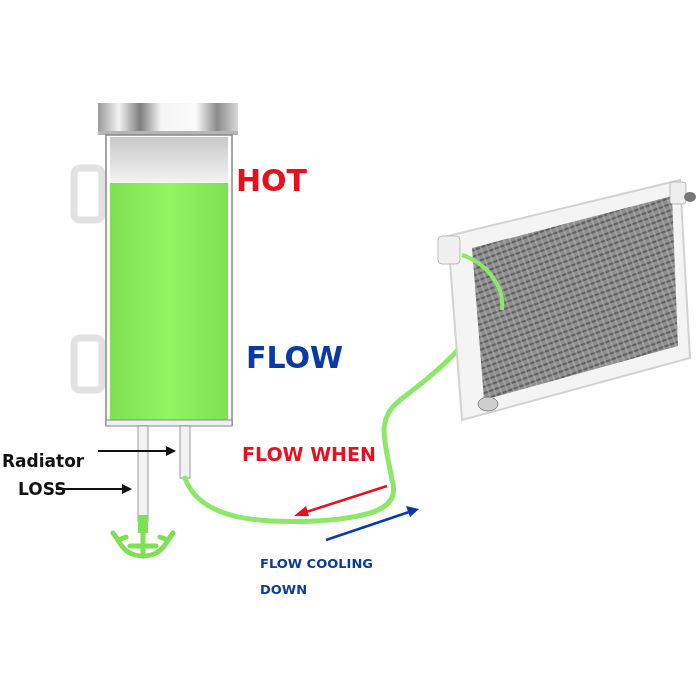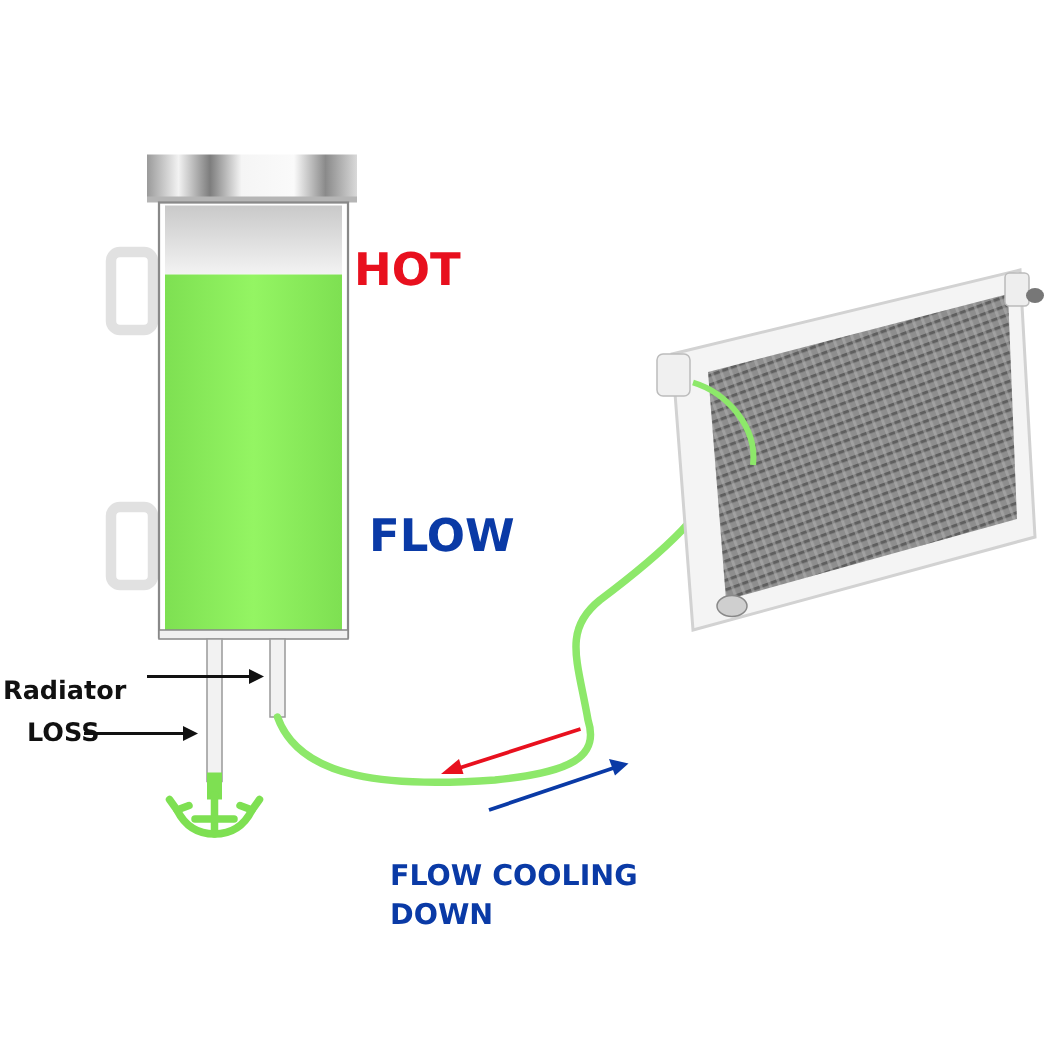--- a/index.html
+++ b/index.html
@@ -4,21 +4,21 @@
 <style>
   html,body{margin:0;padding:0;background:#fff;}
   body{width:700px;height:700px;position:relative;overflow:hidden;font-family:"DejaVu Sans",sans-serif;}
   .abs{position:absolute;}
   .lbl{font-weight:bold;white-space:nowrap;}
   .hot{left:236px;top:163px;font-size:30px;}
   .cold{left:246px;top:340px;font-size:30px;}
   .radlbl{left:2px;top:439px;font-size:17px;color:#111;margin-top:12px;}
   .losslbl{left:2px;top:479px;font-size:17px;color:#111;margin-left:16px;}
   .heated{left:242px;top:443px;font-size:19px;line-height:23px;}
-  .cooling{left:260px;top:551px;font-size:19px;line-height:26px;margin-top:20px;}
+  .cooling{left:260px;top:551px;font-size:13px;line-height:26px;}
   svg{position:absolute;left:0;top:0;}
 </style>
 </head>
 <body>
 
 <svg width="700" height="700" viewBox="0 0 700 700">
   <defs>
     <linearGradient id="capg" x1="0" x2="1">
       <stop offset="0" stop-color="#9a9a9a"></stop>
         <stop offset="0.15" stop-color="#f2f2f2"></stop>
@@ -108,17 +108,18 @@
     <line x1="326" y1="540" x2="412" y2="511" stroke="#0a3aa6" stroke-width="2.5"></line>
     <polygon points="419,509 406,506 410,517" fill="#0a3aa6"></polygon>
   </g>
 </svg>
 
 <div class="abs lbl hot" style="color:#e8101e">HOT</div>
 <div class="abs lbl cold" style="color:#0a3aa6">FLOW</div>
 <div class="abs lbl radlbl">Radiator</div>
 <div class="abs lbl losslbl">LOSS</div>
 <div class="abs lbl heated" style="color:#e8101e">
+  <div>FLOW WHEN</div>
 </div>
 <div class="abs lbl cooling" style="color:#0a3aa6">
   <div>FLOW COOLING</div>
   <div>DOWN</div>
 </div>
 
 </body></html>

